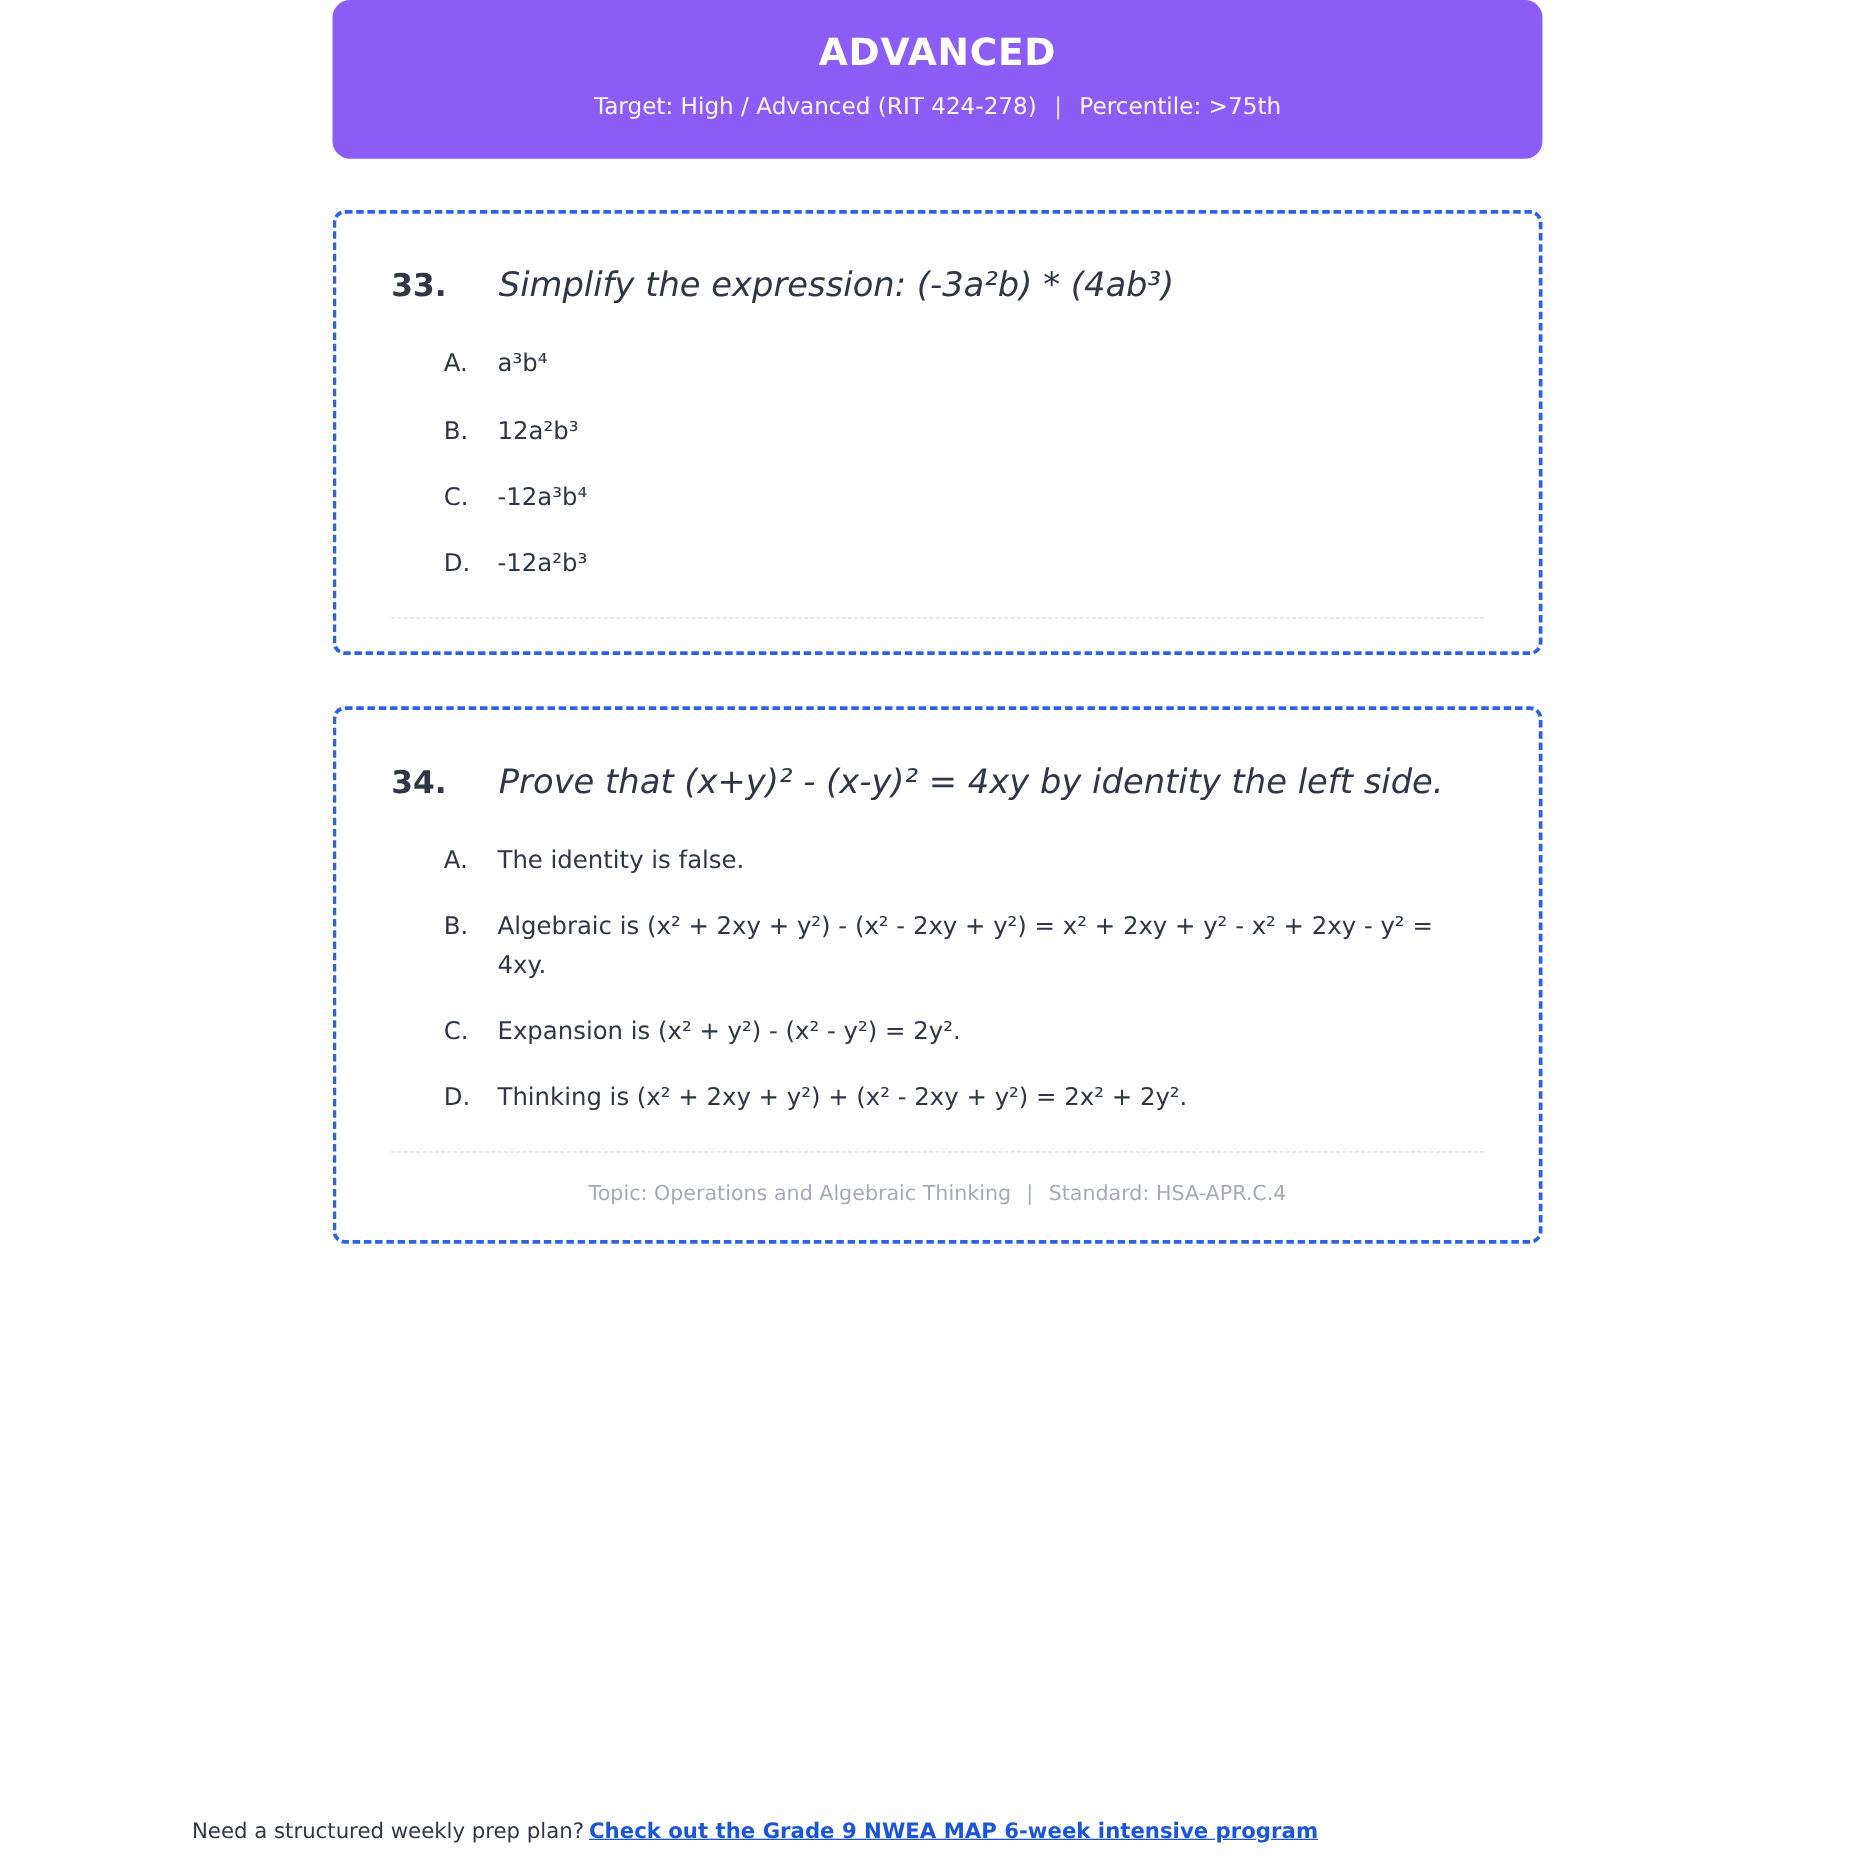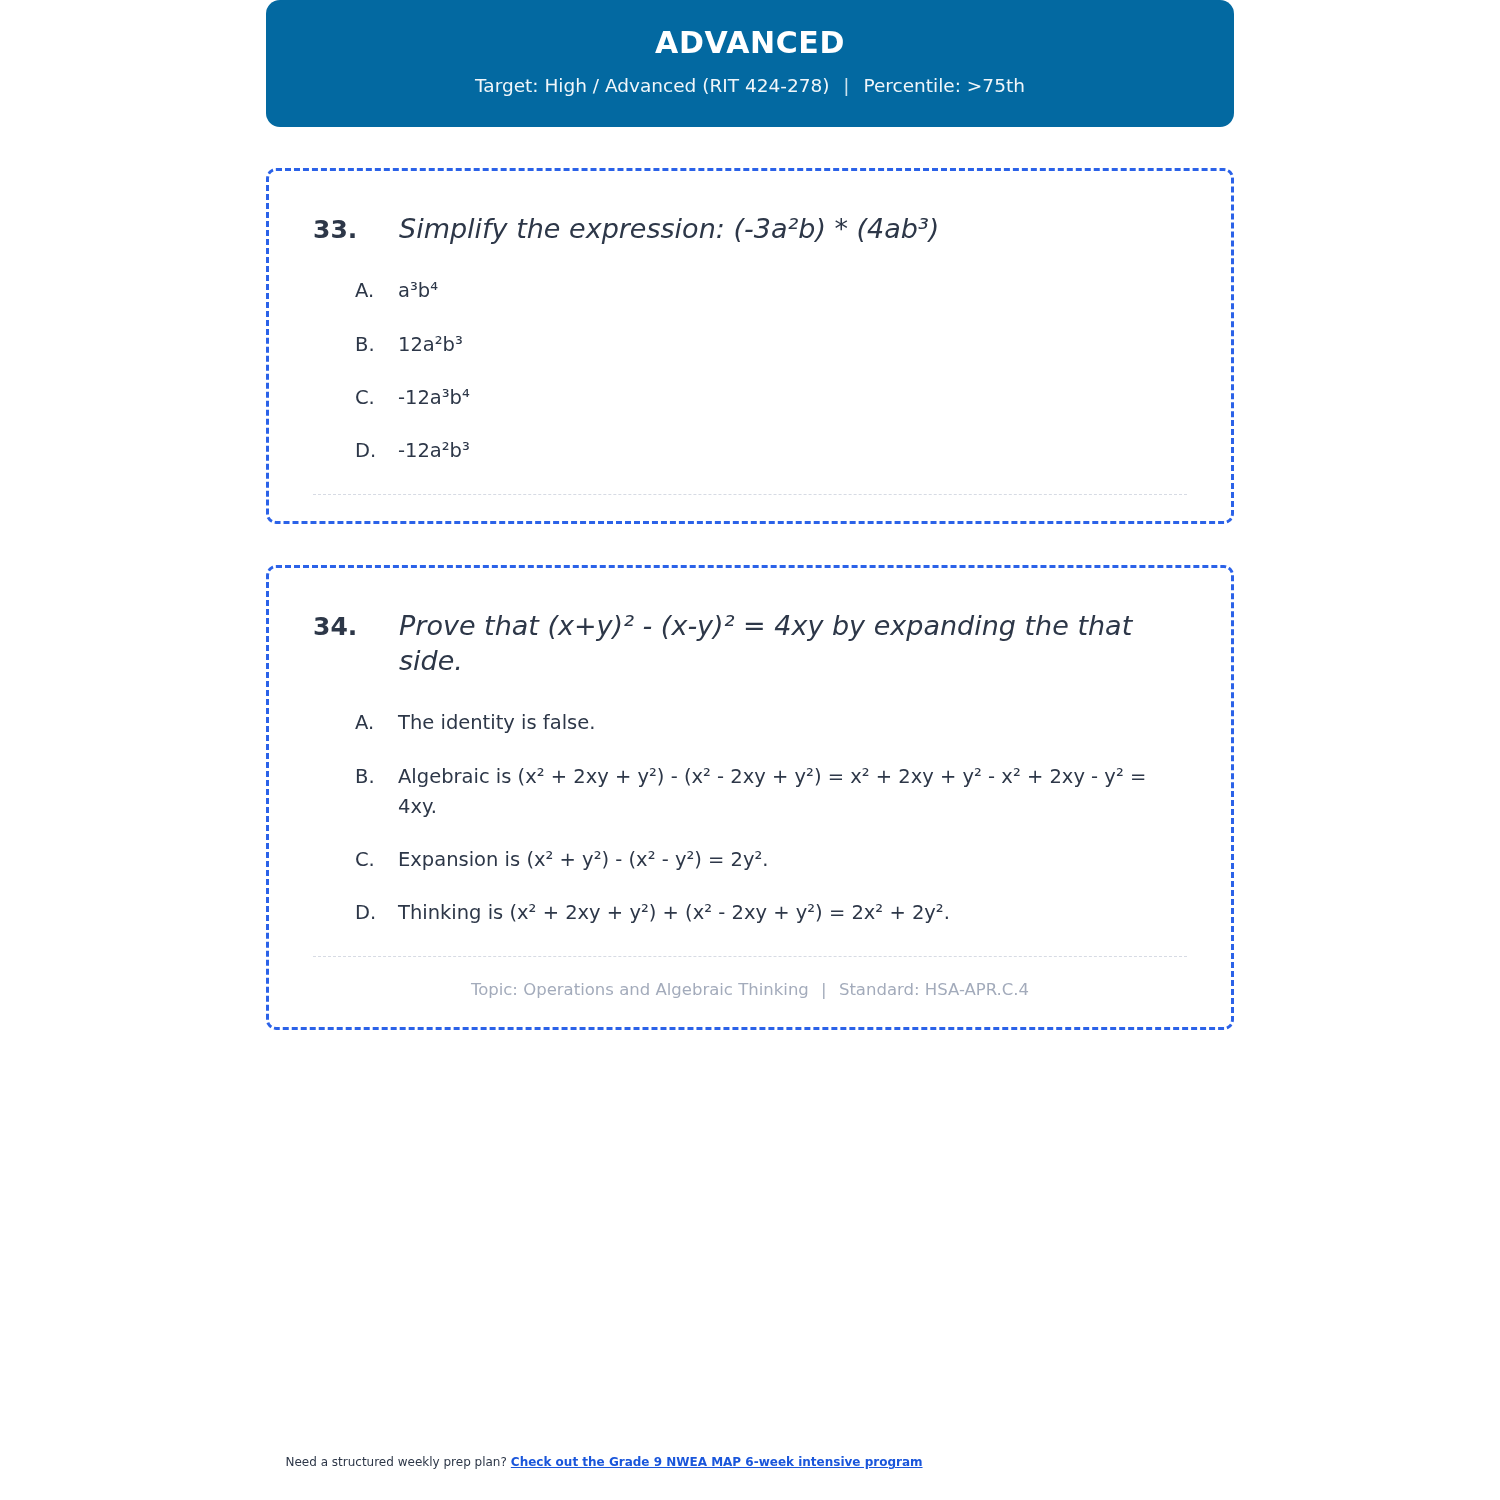--- a/index.html
+++ b/index.html
@@ -25,21 +25,21 @@
   }
 
   .content-wrap {
     width: 968px;
     margin: 0 auto;
     flex: 0 0 auto;
   }
 
   
   .banner {
-    background: #0369a1;
+    background: #8b5cf6;
     border-radius: 14px;
     padding: 26px 30px 30px 30px;
     text-align: center;
     box-sizing: border-box;
     margin-top: 0;
   }
   .banner-title {
     color: #ffffff;
     font-size: 30px;
     font-weight: bold;
@@ -133,21 +133,21 @@
     padding: 0 7px;
   }
 
   
   .footer {
     position: absolute;
     left: 0;
     top: 1455px;
     width: 1208px;
     text-align: center;
-    font-size: 12px;
+    font-size: 17px;
     color: #2d3748;
   }
   .footer-link {
     color: #1a56db;
     font-weight: bold;
     text-decoration: underline;
     margin-left: 4px;
   }
 </style>
 </head>
@@ -187,21 +187,21 @@
           <span class="option-letter">D.</span>
           <span class="option-text">-12a²b³</span>
         </li>
       </ul>
       <hr class="meta-divider">
     </div>
 
     <div class="question-card">
       <div class="q-head">
         <div class="q-number">34.</div>
-        <div class="q-text">Prove that (x+y)² - (x-y)² = 4xy by expanding the that side.</div>
+        <div class="q-text">Prove that (x+y)² - (x-y)² = 4xy by identity the left side.</div>
       </div>
       <ul class="options">
         <li class="option">
           <span class="option-letter">A.</span>
           <span class="option-text">The identity is false.</span>
         </li>
         <li class="option">
           <span class="option-letter">B.</span>
           <span class="option-text">Algebraic is (x² + 2xy + y²) - (x² - 2xy + y²) = x² + 2xy + y² - x² + 2xy - y² = 4xy.</span>
         </li>

